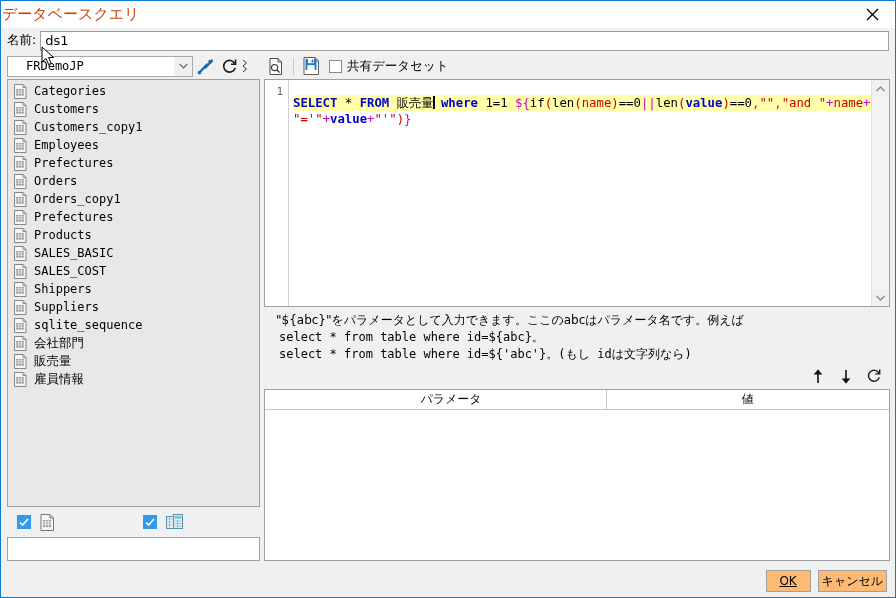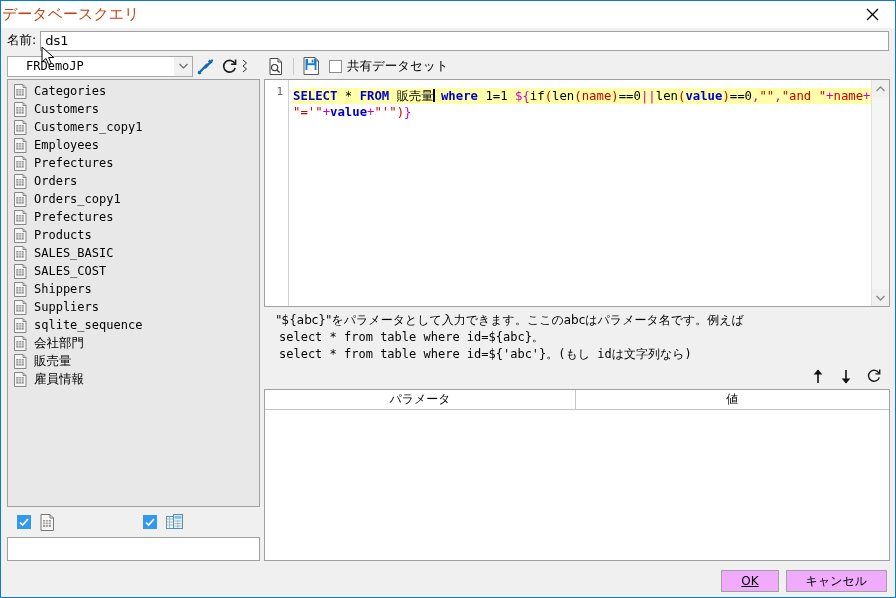--- a/index.html
+++ b/index.html
@@ -255,21 +255,21 @@
     font-family: "DejaVu Sans Mono", monospace;
     color: #666;
     text-align: right;
     padding-right: 5px;
     line-height: 16px;
   }
   #code-area {
     flex:1;
     position:relative;
     overflow:hidden;
-    padding-top: 8px;
+    padding-top: 15px;
     padding-left: 4px;
     box-sizing:border-box;
   }
   .code-line {
     font-family: "DejaVu Sans Mono", monospace;
     font-size: 12.3px;
     line-height: 16px;
     white-space: pre;
     color:#000;
   }
@@ -354,39 +354,39 @@
     background:#ffffff;
     border-bottom:1px solid #c6c6c6;
   }
   .ph-cell {
     display:flex; align-items:center; justify-content:center;
     font-size: 12px;
     font-family: "DejaVu Sans", sans-serif;
     color:#000;
     height:100%;
   }
-  .ph-cell.c1 { width: 310px; border-right:1px solid #c6c6c6; }
+  .ph-cell.c1 { width: 310px; border-right:1px solid #c6c6c6;padding-left:31px; }
   .ph-cell.c2 { flex:1; }
   #param-body { flex:1; background:#ffffff; }
 
   
   #footer {
     height: 32px; min-height:32px;
     display:flex; align-items:center; justify-content:flex-end;
     padding-right: 8px;
     gap: 7px;
     background:#f0f0f0;
   }
   .dlg-btn {
     height: 22px;
     min-width: 33px;
-    padding: 0 19px;
+    padding: 0 3px;
     box-sizing:border-box;
     border: 1px solid #a0a0a0;
-    background: #f0abfc;
+    background: #fdba74;
     font-size: 12px;
     font-family: "DejaVu Sans", sans-serif;
     color:#000;
     display:flex; align-items:center; justify-content:center;
     cursor:default;
   }
   .dlg-btn.ok { min-width: 45px; }
   .dlg-btn.ok span { text-decoration: underline; }
   .dlg-btn.cancel { min-width: 66px; }
 </style>

